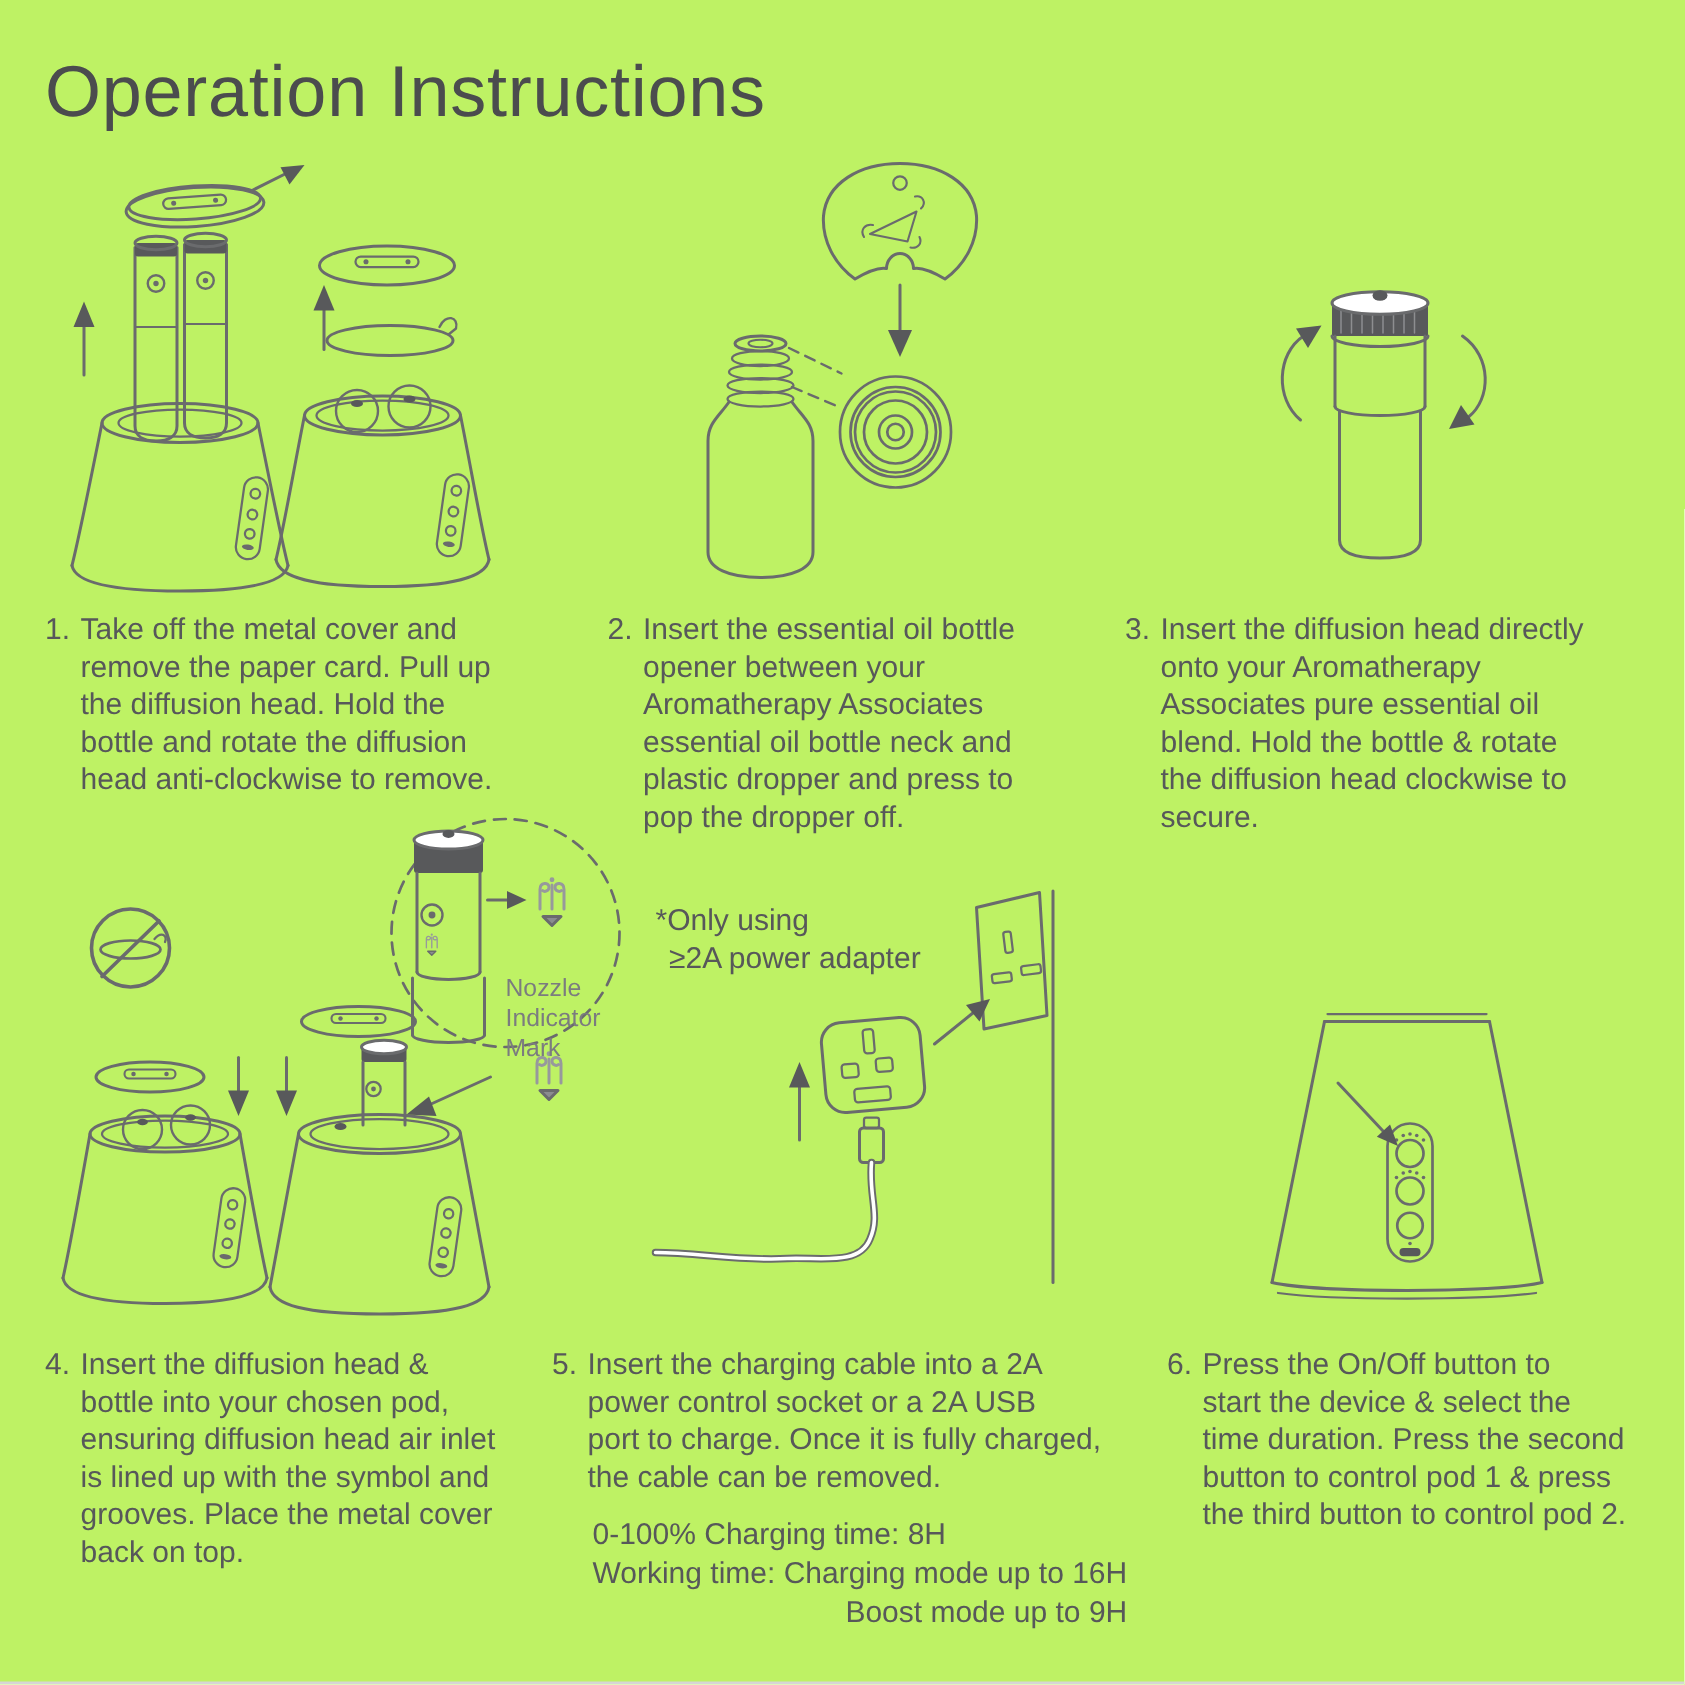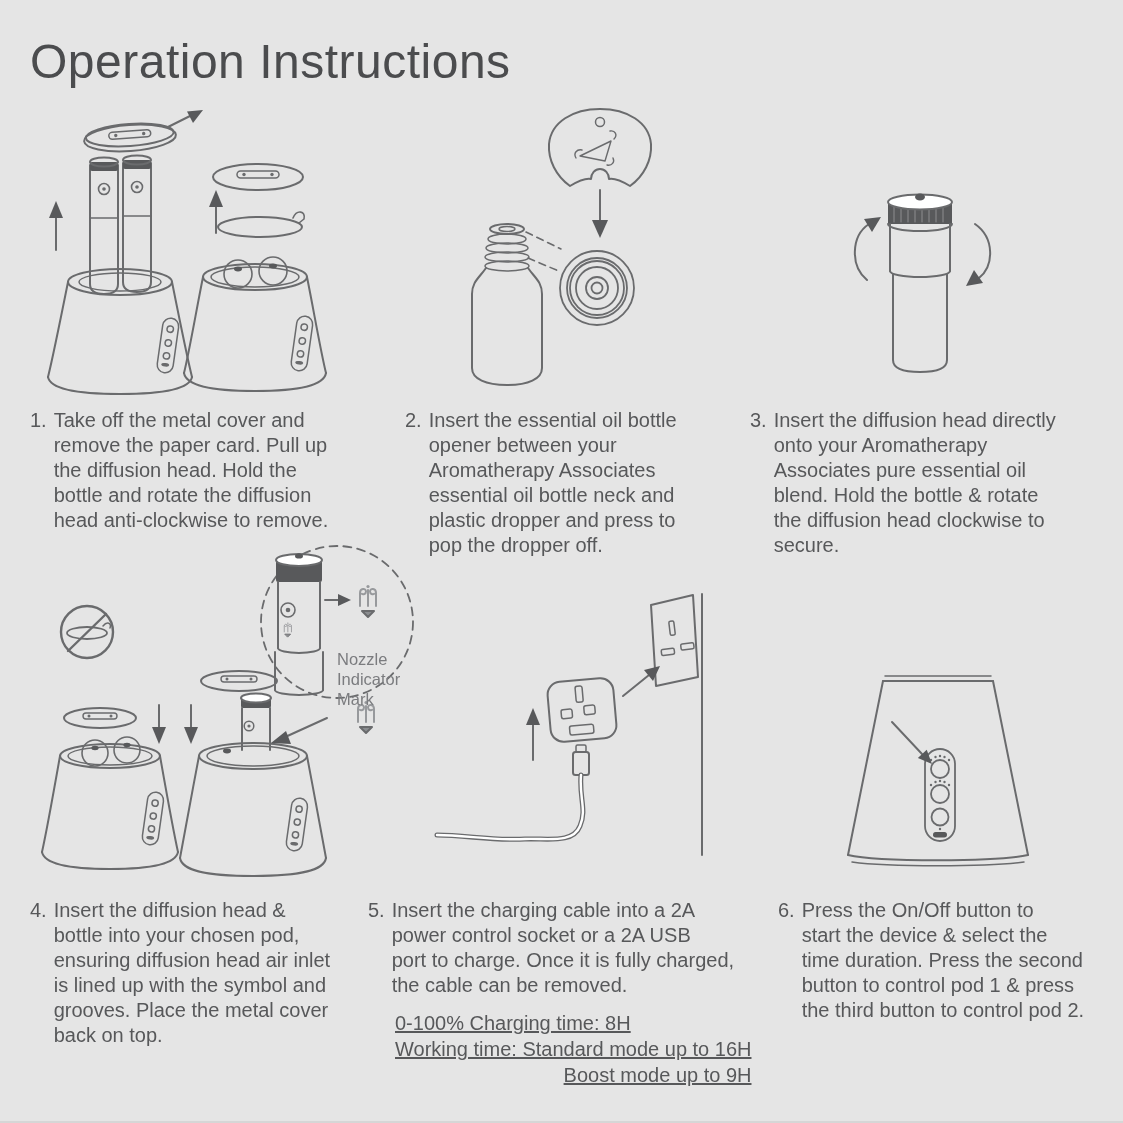--- a/index.html
+++ b/index.html
@@ -1,19 +1,19 @@
 <!DOCTYPE html>
 <html><head>
 <meta charset="utf-8">
 <style>
   html,body{margin:0;padding:0;background:#ffffff;}
   .page{
     position:relative;
     width:1123px;height:1123px;
-    background:#e5e5e5;
+    background:#bef264;
     font-family:"Liberation Sans", sans-serif;
     color:#57585a;
     overflow:hidden;
   }
   .page-title{
     position:absolute;left:30px;top:34px;
     font-size:48px;font-weight:400;letter-spacing:.5px;
     color:#4b4c4e;margin:0;
   }
   .illus{position:absolute;margin:0;}
@@ -22,21 +22,21 @@
     position:absolute;display:flex;gap:7px;
     font-size:20px;line-height:25px;color:#57585a;
   }
   .step .num{flex:0 0 auto;}
   .step .txt{white-space:pre-line;}
   .note{
     position:absolute;font-size:20px;line-height:25px;color:#57585a;
   }
   .note .l2{margin-left:9px;}
   .charge{
-    position:absolute;font-size:20px;line-height:26px;color:#57585a;text-decoration:underline;
+    position:absolute;font-size:20px;line-height:26px;color:#57585a;
   }
   .charge .l3{margin-left:134px;text-align:right;}
   .nozzle-label{
     position:absolute;left:337px;top:649px;
     font-size:16.5px;line-height:20px;color:#7b7c7f;
     white-space:pre-line;
   }
   .bottom-edge{
     position:absolute;left:0;bottom:0;width:100%;height:2px;background:#d6d6d6;
   }
@@ -406,20 +406,24 @@
         </g>
 
         <g>
           <line x1="198" y1="108" x2="224" y2="87"></line>
           <polygon points="235,78 219,82 228,93" fill="#58595b" stroke="none"></polygon>
         </g>
       </g>
     </svg>
   </figure>
 
+  <div class="note" style="left:437px;top:602px">
+    <div>*Only using</div>
+    <div class="l2">≥2A power adapter</div>
+  </div>
 
   <figure class="illus" style="left:838px;top:662px">
     <svg width="200" height="210" viewBox="0 0 200 210">
       <g stroke="#6a6b6d" stroke-width="2" fill="none" stroke-linecap="round" stroke-linejoin="round">
         <g>
           <line x1="47" y1="14" x2="153" y2="14" stroke-width="1.5"></line>
           <line x1="45" y1="19" x2="155" y2="19"></line>
           <line x1="45" y1="19" x2="10" y2="193"></line>
           <line x1="155" y1="19" x2="190" y2="193"></line>
           <path d="M10,193 C40,200 160,200 190,193"></path>
@@ -475,18 +479,18 @@
     <span class="num">6.</span>
     <span class="txt">Press the On/Off button to
 start the device &amp; select the
 time duration. Press the second
 button to control pod 1 &amp; press
 the third button to control pod 2.</span>
   </div>
 
   <div class="charge" style="left:395px;top:1010px">
     <div>0-100% Charging time: 8H</div>
-    <div>Working time: Standard mode up to 16H</div>
+    <div>Working time: Charging mode up to 16H</div>
     <div class="l3">Boost mode up to 9H</div>
   </div>
 
   <div class="bottom-edge"></div>
 </div>
 
 </body></html>

